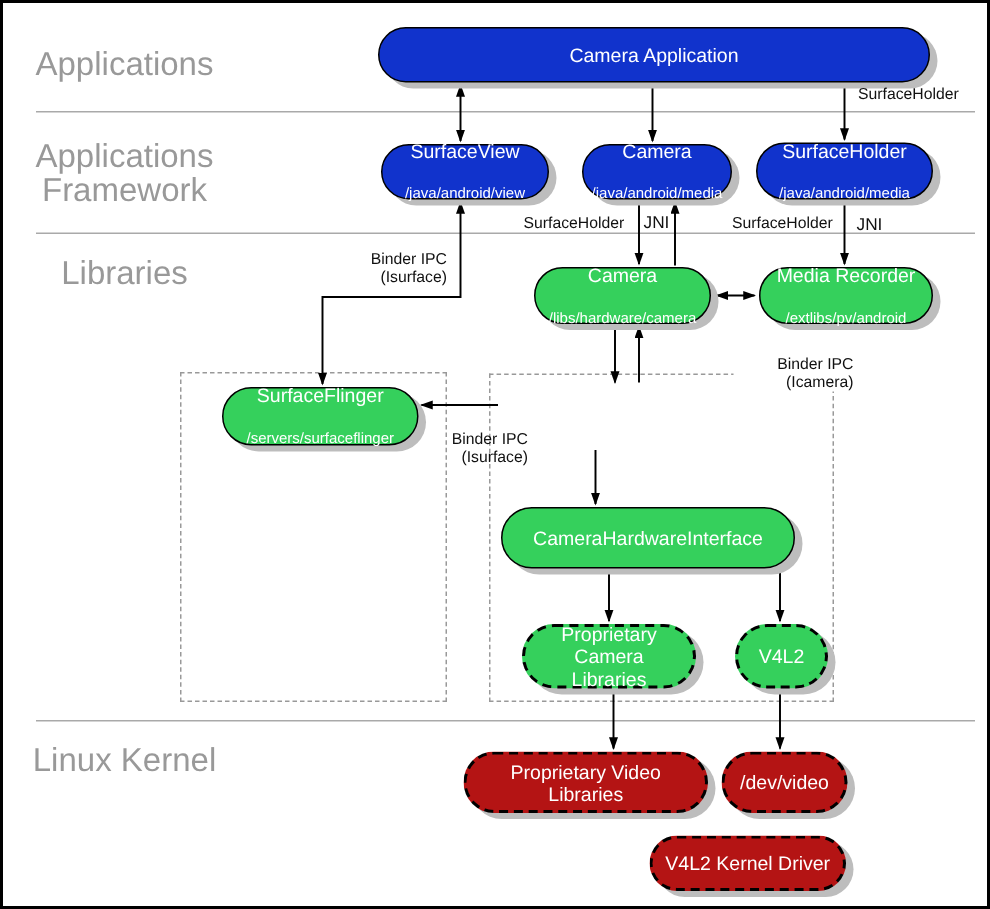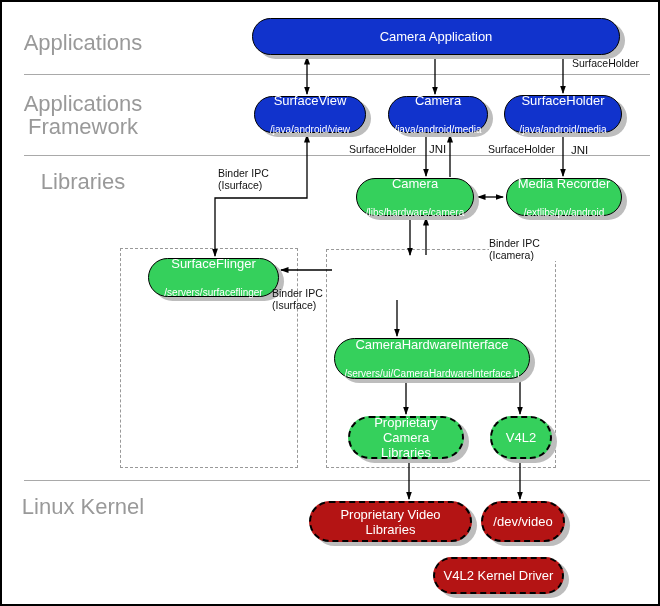--- a/index.html
+++ b/index.html
@@ -33,21 +33,21 @@
   .box.red{background:var(--c-red,#b41414);}
   .box.dashed{border:2px dashed #000;}
   .box .t{font-size:13px;line-height:15px;white-space:nowrap;}
   .box .t.wrap{white-space:normal;line-height:15px;padding:0 22px;}
   .box .t .small{font-size:10px;}
   .box .p{font-size:10px;line-height:12px;white-space:nowrap;margin-top:16px;}
   .edge-label{
     position:absolute;z-index:4;font-size:10.5px;line-height:12px;color:#111;
     white-space:nowrap;
   }
-  .edge-label.center{text-align:left;width:80px;white-space:normal;}
+  .edge-label.center{text-align:right;width:80px;white-space:normal;}
   .edge-label.masked{background:#fff;}
 </style>
 </head>
 <body>
 
 <div id="frame">
 
   <div class="section-label" style="top:29px">
     <div>Applications</div>
   </div>
@@ -125,21 +125,20 @@
   </div>
 
   <div class="box green" style="left:146px;top:256px;width:131px;height:39px">
     <div class="t">SurfaceFlinger</div>
     <div class="p">/servers/surfaceflinger</div>
   </div>
 
 
   <div class="box green" style="left:332px;top:336px;width:196px;height:41px">
     <div class="t">CameraHardwareInterface</div>
-    <div class="p">/servers/ui/CameraHardwareInterface.h</div>
   </div>
 
   <div class="box green dashed" style="left:346px;top:414px;width:116px;height:43px">
     <div class="t wrap">Proprietary Camera Libraries</div>
   </div>
 
   <div class="box green dashed" style="left:488px;top:414px;width:62px;height:43px">
     <div class="t">V4L2</div>
   </div>
 

